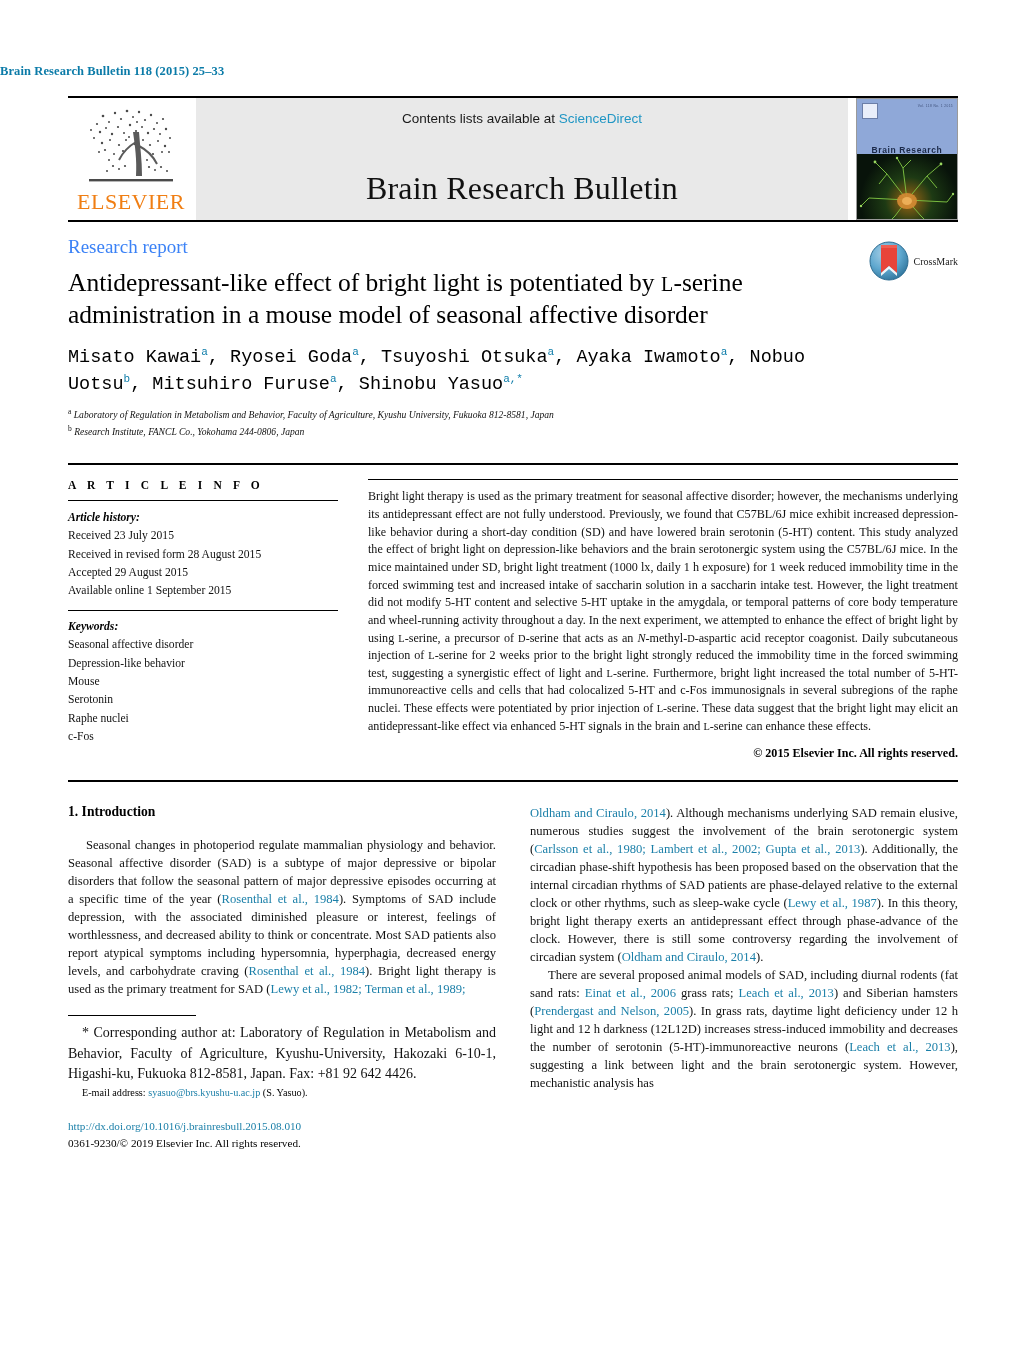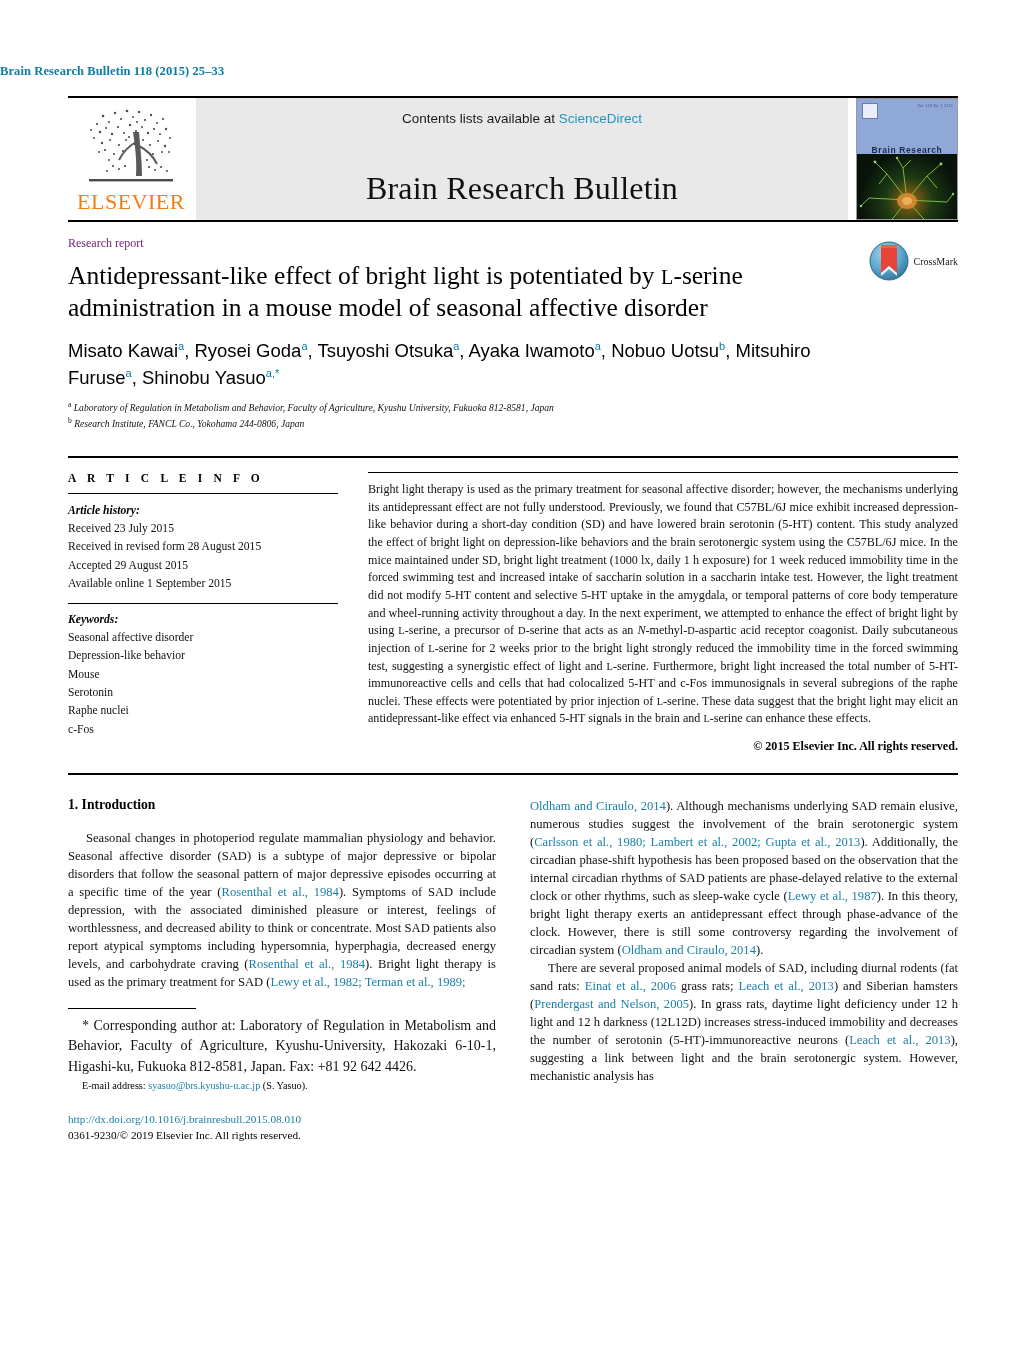--- a/index.html
+++ b/index.html
@@ -141,39 +141,39 @@
     margin: 0 62px 0 68px;
     border-top: 2.2px solid #000;
   }
   .article-head {
     margin: 0 62px 0 68px;
     padding-top: 14px;
     position: relative;
   }
   .research-report {
     font-family: "Liberation Serif", serif;
-    font-size: 12px;
-    color: #701a75;
+    font-size: 19px;
+    color: #3b82f6;
     margin-bottom: 9px;
   }
   .paper-title {
     font-family: "Liberation Serif", serif;
     font-size: 25.5px;
     line-height: 1.26;
     color: #000;
     margin: 0 0 14px 0;
     max-width: 740px;
     font-weight: normal;
   }
   .paper-title .sc {
     font-size: 20px;
     letter-spacing: 0.2px;
   }
   .authors {
-    font-family: Liberation Sans, sans-serif;
+    font-family: Liberation Mono, monospace;
     font-size: 18.5px;
     line-height: 1.42;
     color: #000;
     max-width: 760px;
   }
   .authors sup {
     color: #0b7ba8;
     font-size: 11px;
     vertical-align: super;
   }

